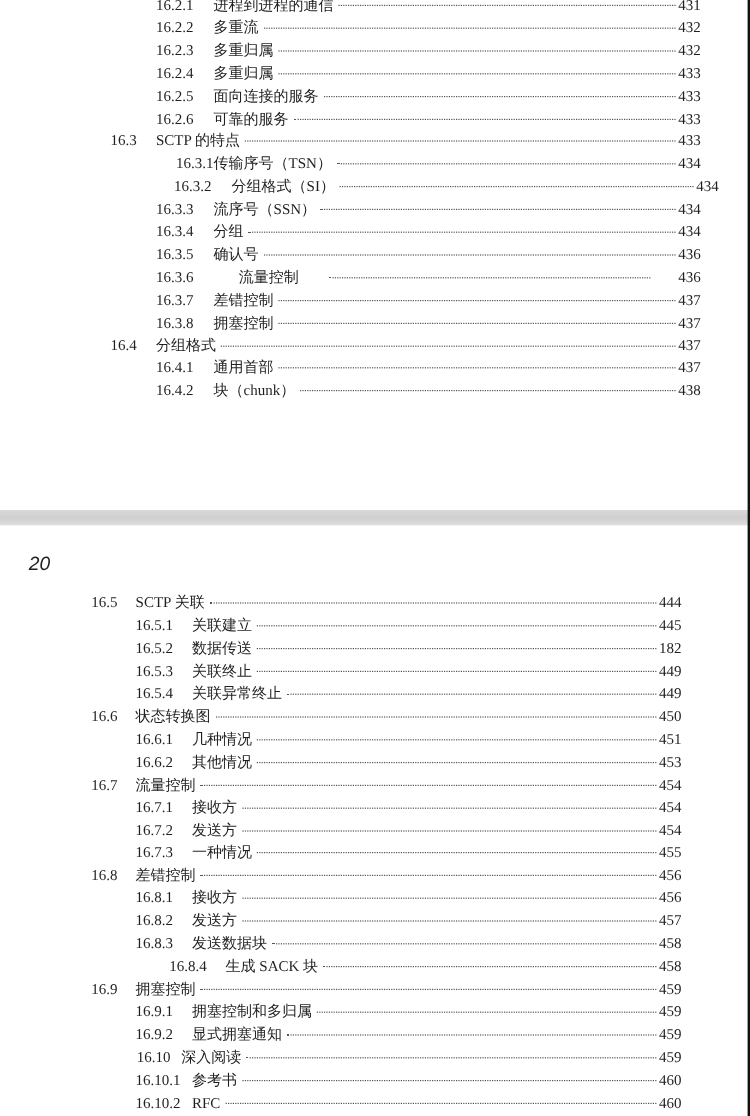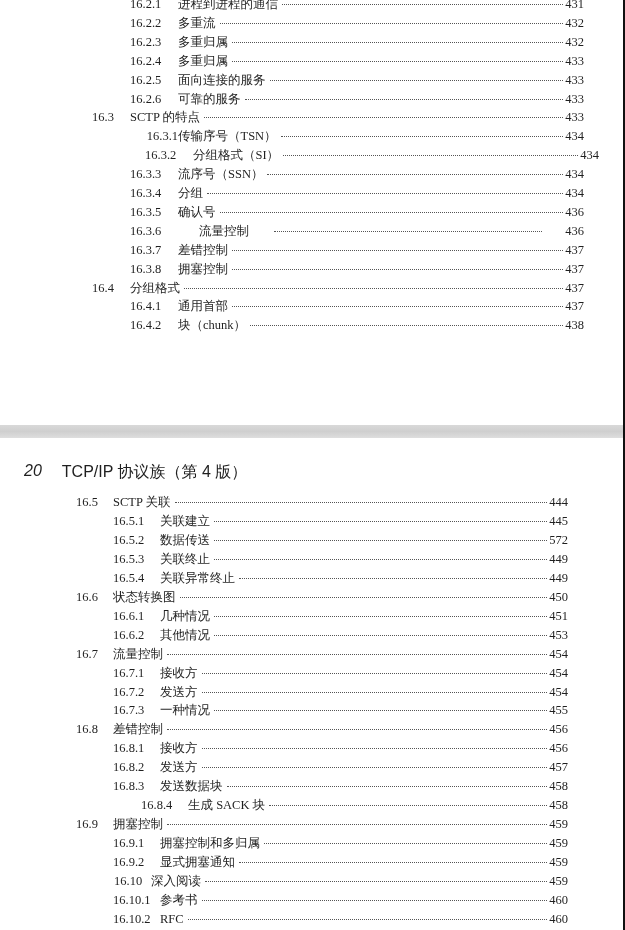--- a/index.html
+++ b/index.html
@@ -38,21 +38,20 @@
 </head>
 <body>
 
 <div class="page page-top"></div>
 <div class="gutter"></div>
 <div class="page page-bottom"></div>
 <div class="right-edge"></div>
 
 <div class="running-head">
   <span class="folio">20</span>
-  <span>TCP/IP 协议族（第 4 版）</span>
 </div>
 
 <div id="toc-top">
     <div class="toc-line" style="left: 130px; width: 454px; top: -5px;">
       <span class="num" style="width: 48px;">16.2.1</span>
       <span class="title">进程到进程的通信</span>
       <span class="leader"></span>
       <span class="page-num">431</span>
     </div>
     <div class="toc-line" style="left: 130px; width: 454px; top: 13.9px;">
@@ -168,21 +167,21 @@
     <div class="toc-line" style="left: 113px; width: 455px; top: 511.95px;">
       <span class="num" style="width: 47px;">16.5.1</span>
       <span class="title">关联建立</span>
       <span class="leader"></span>
       <span class="page-num">445</span>
     </div>
     <div class="toc-line" style="left: 113px; width: 455px; top: 530.9px;">
       <span class="num" style="width: 47px;">16.5.2</span>
       <span class="title">数据传送</span>
       <span class="leader"></span>
-      <span class="page-num">572</span>
+      <span class="page-num">182</span>
     </div>
     <div class="toc-line" style="left: 113px; width: 455px; top: 549.85px;">
       <span class="num" style="width: 47px;">16.5.3</span>
       <span class="title">关联终止</span>
       <span class="leader"></span>
       <span class="page-num">449</span>
     </div>
     <div class="toc-line" style="left: 113px; width: 455px; top: 568.8px;">
       <span class="num" style="width: 47px;">16.5.4</span>
       <span class="title">关联异常终止</span>

